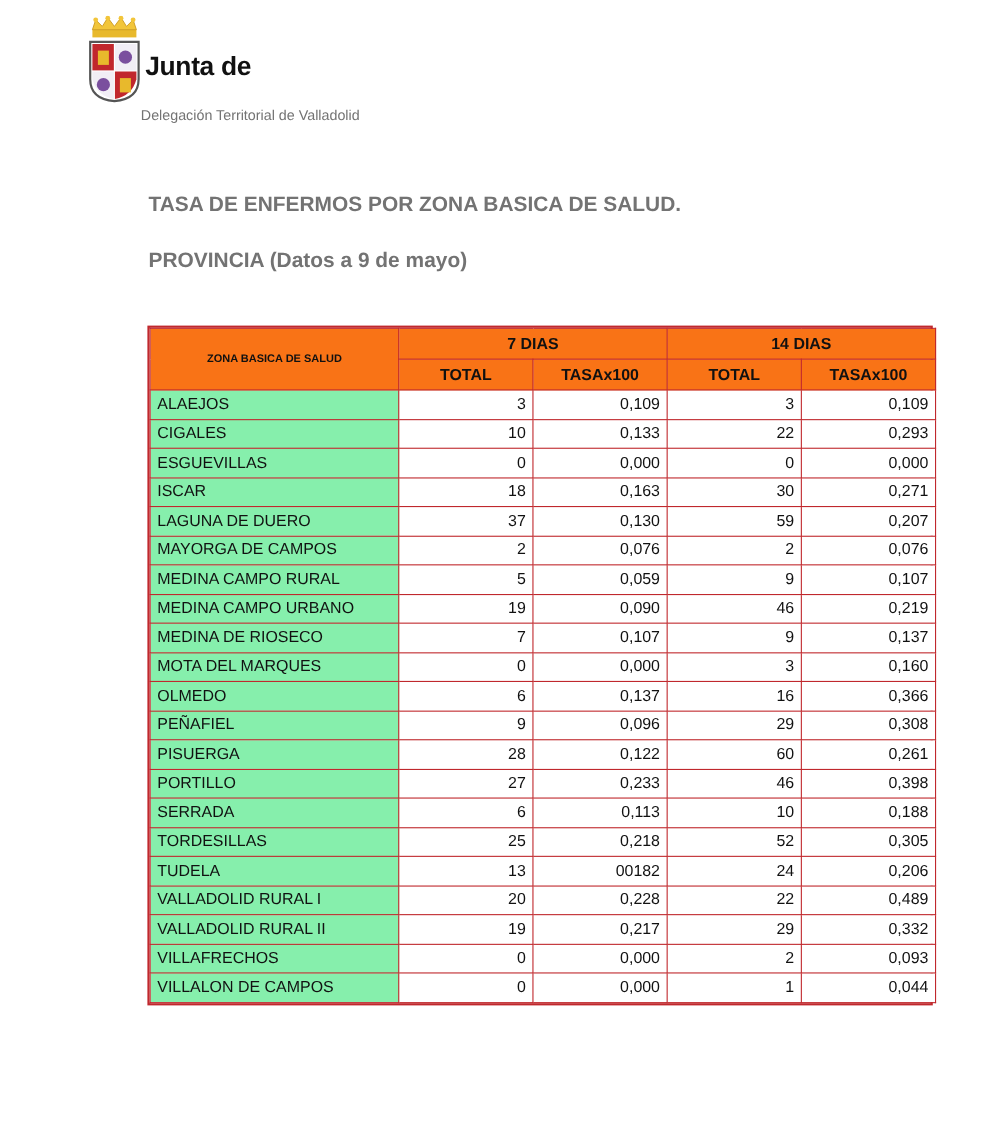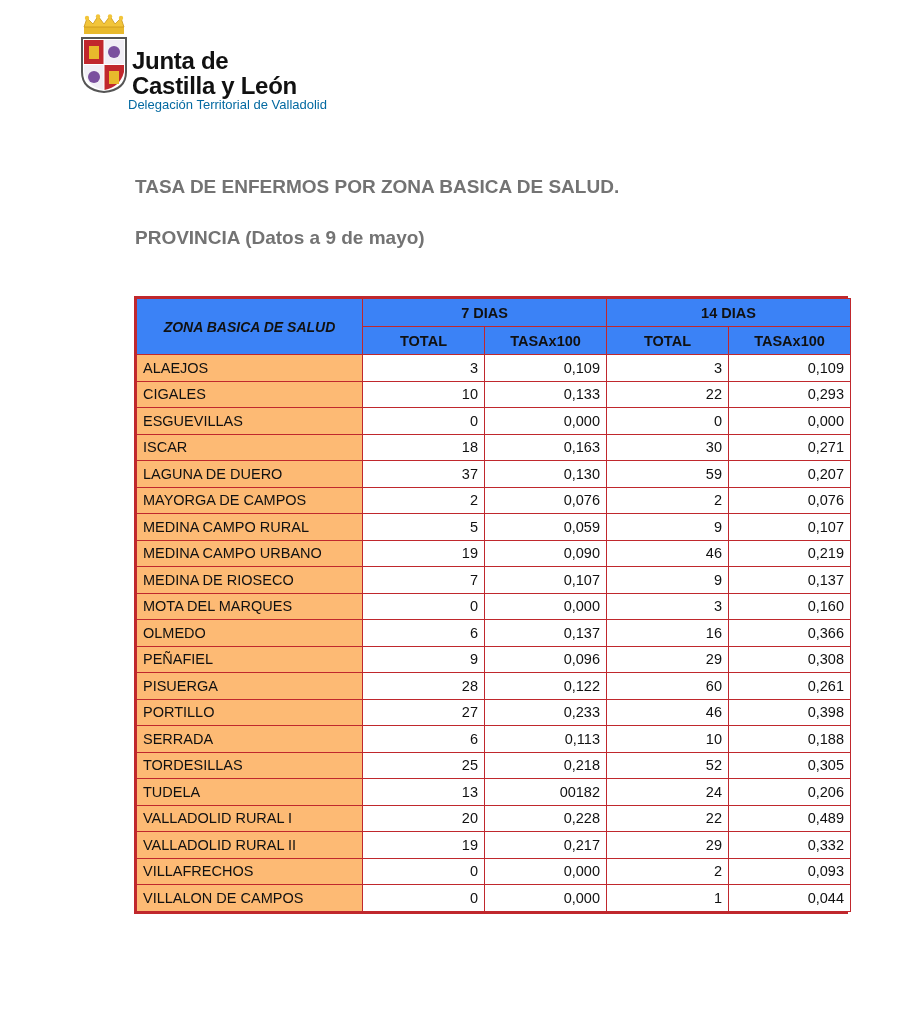--- a/index.html
+++ b/index.html
@@ -11,41 +11,41 @@
   .logo { position: absolute; left: 80px; top: 14px; width: 300px; height: 100px; }
   .crown { position: absolute; left: 2px; top: 0; width: 44px; height: 22px; }
   .shield { position: absolute; left: 0; top: 22px; width: 48px; height: 58px; }
   .org-line1, .org-line2 {
     position: absolute; left: 52px; font-weight: bold; font-size: 24px; line-height: 24px;
     color: #111; letter-spacing: -0.3px;
   }
   .org-line1 { top: 35px; }
   .org-line2 { top: 60px; }
   .org-sub {
-    position: absolute; left: 48px; top: 83px; font-size: 13px; color: #0369a1; white-space: nowrap;
+    position: absolute; left: 48px; top: 83px; font-size: 13px; color: #737373; white-space: nowrap;
   }
   
   .title1, .title2 {
     position: absolute; left: 135px; font-weight: bold; font-size: 19px; color: #737373; white-space: nowrap;
   }
   .title1 { top: 176px; }
   .title2 { top: 227px; }
   
   .tbl-wrap {
     position: absolute; left: 134px; top: 296px; width: 714px;
     border: 2px solid #c0282d; box-sizing: border-box;
   }
   table { border-collapse: collapse; width: 100%; table-layout: fixed; }
   th, td {
     border: 1px solid #c0282d; font-size: 14.5px; padding: 0 6px; height: 26.5px;
     box-sizing: border-box; white-space: nowrap;
   }
-  thead th { background: #3b82f6; font-weight: bold; text-align: center; height: 28px; }
-  thead th.zone-h { font-size: 14px; font-style: italic; }
-  tbody tr td.zone { background: #fdba74; text-align: left; }
+  thead th { background: #f97316; font-weight: bold; text-align: center; height: 28px; }
+  thead th.zone-h { font-size: 10px; }
+  tbody tr td.zone { background: #86efac; text-align: left; }
   tbody tr td.num { background: #ffffff; text-align: right; }
   col.c0 { width: 226px; }
   col.c1 { width: 122px; }
   col.c2 { width: 122px; }
   col.c3 { width: 122px; }
   col.c4 { width: 122px; }
 </style>
 </head>
 <body>
 
@@ -63,21 +63,20 @@
     <rect x="4" y="4" width="19.5" height="24" fill="#c1272d"></rect>
     <rect x="24.5" y="4" width="19.5" height="24" fill="#f1eef5"></rect>
     <path d="M4 29 H23.5 V54 Q8 51 4 36 Z" fill="#f1eef5"></path>
     <path d="M24.5 29 H44 V36 Q40 51 24.5 54 Z" fill="#c1272d"></path>
     <rect x="9" y="10" width="10" height="13" fill="#e8b92c"></rect>
     <rect x="29" y="35" width="10" height="13" fill="#e8b92c"></rect>
     <circle cx="34" cy="16" r="6" fill="#7a4f9e"></circle>
     <circle cx="14" cy="41" r="6" fill="#7a4f9e"></circle>
   </svg>
   <div class="org-line1">Junta de</div>
-  <div class="org-line2">Castilla y León</div>
   <div class="org-sub">Delegación Territorial de Valladolid</div>
 </div>
 
 <div class="title1">TASA DE ENFERMOS POR ZONA BASICA DE SALUD.</div>
 <div class="title2">PROVINCIA (Datos a 9 de mayo)</div>
 
 <div class="tbl-wrap">
   <table>
     <colgroup>
       <col class="c0">

